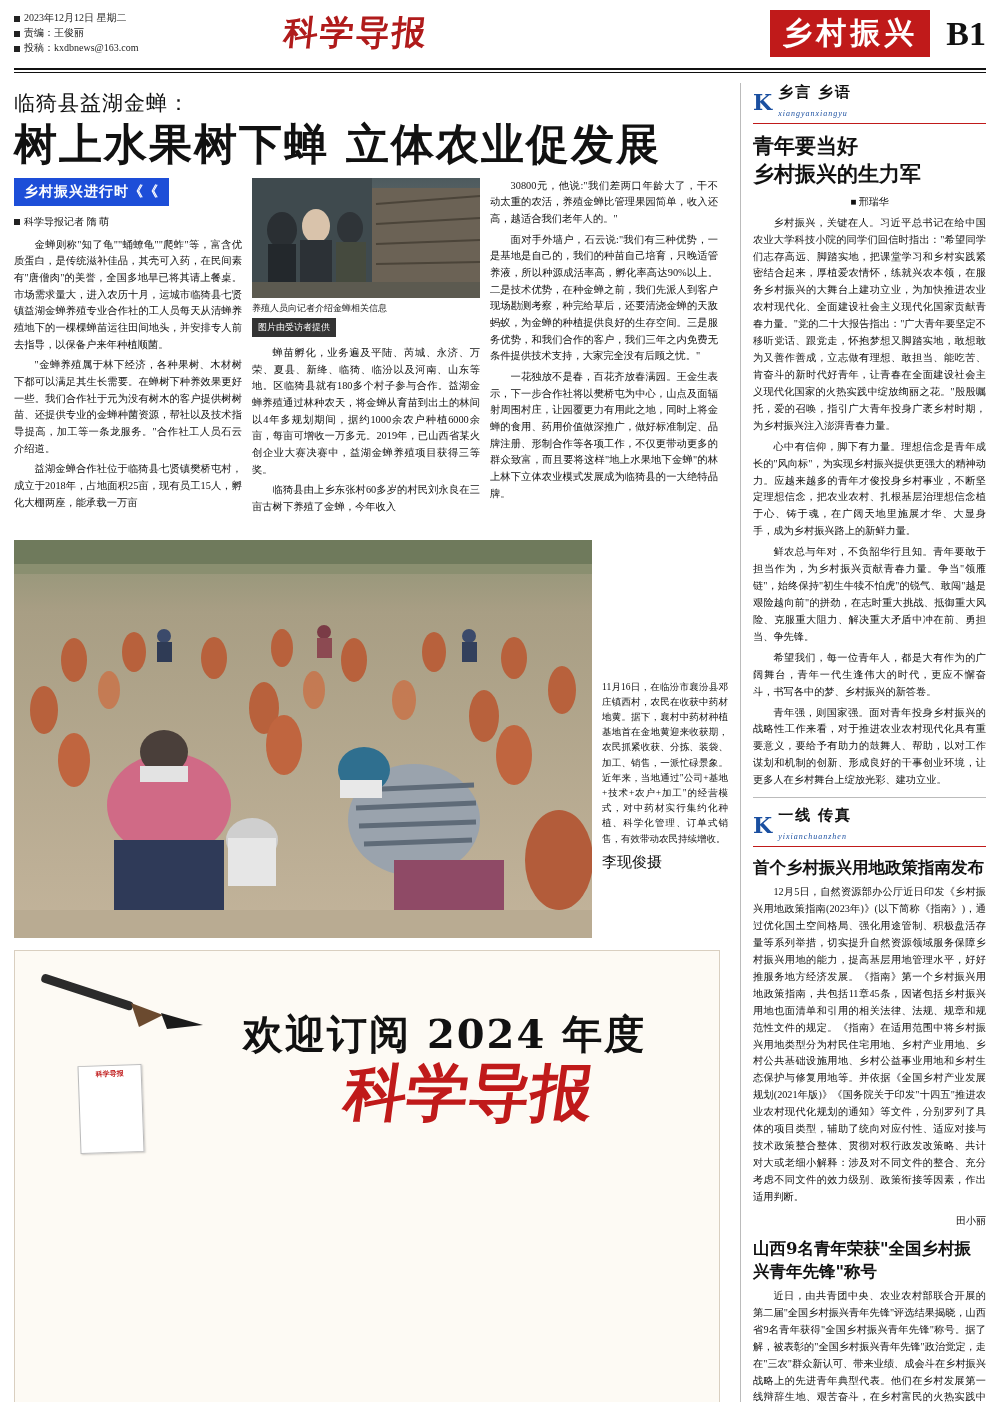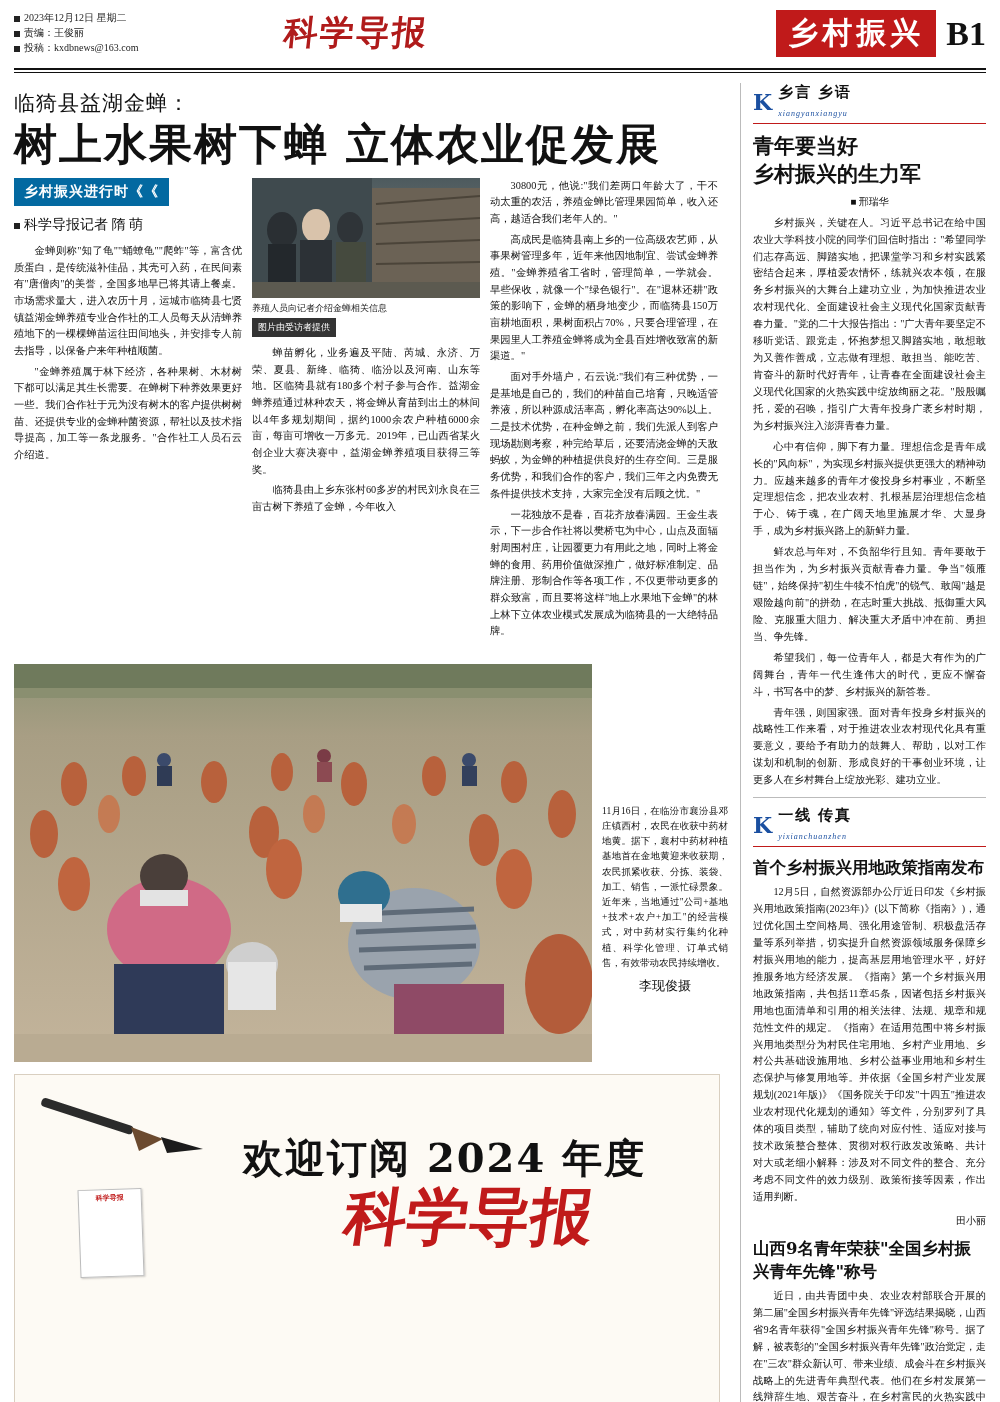--- a/index.html
+++ b/index.html
@@ -6,53 +6,53 @@
   body{width:1000px;height:1402px;font-family:"Liberation Serif",serif;color:#111;position:relative;overflow:hidden;}
   .page{width:1000px;height:1402px;position:relative;box-sizing:border-box;padding:0 14px;}
 
   
   .masthead{display:flex;align-items:flex-start;justify-content:space-between;padding-top:10px;height:56px;}
   .mh-left{font-size:10px;line-height:15px;color:#222;width:250px;}
   .mh-left div{white-space:nowrap;}
   .mh-left .bar{display:inline-block;width:6px;height:6px;background:#222;margin-right:4px;vertical-align:middle;}
   .mh-center{flex:1;text-align:left;padding-left:20px;}
   .kxdb-logo{font-family:"DejaVu Serif",serif;font-size:34px;font-weight:700;color:#b01b1b;letter-spacing:2px;display:inline-block;transform:skewX(-6deg);}
-  .mh-right{display:flex;align-items:center;gap:10px;}
+  .mh-right{display:flex;align-items:center;gap:16px;}
   .xczx{background:#c01a1a;color:#fff;font-size:30px;font-weight:700;padding:3px 12px;letter-spacing:4px;font-family:"DejaVu Serif",serif;}
   .b1{font-size:34px;font-weight:700;font-family:"Liberation Serif",serif;}
   .mh-rule{border-bottom:2px solid #111;margin-top:2px;}
   .mh-rule2{border-bottom:1px solid #111;margin-top:2px;}
 
   
   .content{display:flex;gap:12px;margin-top:10px;}
   .left-col{width:716px;}
   .right-col{width:242px;border-left:1px solid #bbb;padding-left:12px;}
 
   .kicker{font-size:21px;margin:6px 0 2px 0;letter-spacing:1px;}
   .headline{font-size:43px;font-weight:700;letter-spacing:2px;line-height:1.18;margin:2px 0 8px 0;font-family:"DejaVu Serif",serif;}
 
   
   .art3{display:flex;gap:10px;}
   .col{width:228px;font-size:10.3px;line-height:1.62;text-align:justify;}
   .col p{margin:0 0 4px 0;text-indent:2em;}
-  .badge{display:inline-block;background:#0369a1;color:#fff;font-size:14px;font-weight:700;padding:3px 10px;letter-spacing:1px;}
+  .badge{display:inline-block;background:#1d4ed8;color:#fff;font-size:14px;font-weight:700;padding:3px 10px;letter-spacing:1px;}
   .badge-wrap{margin-bottom:8px;}
-  .byline{font-size:14px;margin:6px 0 6px 0;}
+  .byline{font-size:10px;margin:6px 0 6px 0;}
   .byline .sq{display:inline-block;width:6px;height:6px;background:#222;margin-right:4px;}
   .photo-greenhouse{width:228px;height:120px;background:linear-gradient(#2b3a44,#6e7b74);position:relative;overflow:hidden;}
   .cap{font-size:9px;line-height:1.4;color:#222;margin-top:4px;}
   .cap-box{display:inline-block;background:#333;color:#fff;font-size:9px;padding:2px 6px;margin-top:4px;}
 
   
   .bigphoto{margin-top:10px;width:578px;height:398px;position:relative;overflow:hidden;background:#b6a894;}
   .photo-row{display:flex;gap:10px;margin-top:10px;}
   .photo-side{width:126px;}
   .side-title{font-size:19px;line-height:1.5;letter-spacing:1px;margin-top:150px;}
   .side-cap{font-size:9.5px;line-height:1.6;text-align:justify;margin-top:150px;}
-  .side-sign{font-size:13px;text-align:center;margin-top:6px;}
+  .side-sign{font-size:15px;text-align:left;margin-top:6px;}
 
   
   .ad{margin-top:12px;width:704px;height:495px;border:1px solid #d9cfc0;background:#fdfaf4;position:relative;overflow:hidden;}
   .ad-title{position:absolute;left:228px;top:56px;font-size:40px;font-weight:700;letter-spacing:2px;font-family:"DejaVu Serif",serif;}
   .ad-logo{position:absolute;left:330px;top:100px;font-size:62px;font-weight:700;color:#c01a1a;font-family:"DejaVu Serif",serif;transform:skewX(-8deg);}
   .ad-papers{position:absolute;left:16px;top:90px;width:200px;height:180px;}
   .mini-paper{position:absolute;width:62px;height:86px;background:#fff;border:1px solid #bbb;box-shadow:1px 1px 2px rgba(0,0,0,.2);font-size:4px;overflow:hidden;}
   .mini-paper .mp-h{color:#c01a1a;font-weight:700;font-size:7px;text-align:center;margin-top:3px;}
 
   
@@ -99,20 +99,21 @@
 
       <div class="art3">
 
         <div class="col">
           <div class="badge-wrap">
             <span class="badge">乡村振兴进行时《《</span>
           </div>
           <div class="byline"><span class="sq"></span><span>科学导报记者 隋 萌</span></div>
           <p>金蝉则称"知了龟""蛹蟟龟""爬蚱"等，富含优质蛋白，是传统滋补佳品，其壳可入药，在民间素有"唐僧肉"的美誉，全国多地早已将其请上餐桌。市场需求量大，进入农历十月，运城市临猗县七贤镇益湖金蝉养殖专业合作社的工人员每天从清蝉养殖地下的一棵棵蝉苗运往田间地头，并安排专人前去指导，以保备户来年种植顺菌。</p>
           <p>"金蝉养殖属于林下经济，各种果树、木材树下都可以满足其生长需要。在蝉树下种养效果更好一些。我们合作社于元为没有树木的客户提供树树苗、还提供专业的金蝉种菌资源，帮社以及技术指导提高，加工等一条龙服务。"合作社工人员石云介绍道。</p>
+          <p>益湖金蝉合作社位于临猗县七贤镇樊桥屯村，成立于2018年，占地面积25亩，现有员工15人，孵化大棚两座，能承载一万亩</p>
         </div>
 
         <div class="col">
           <div class="photo-greenhouse">
             <svg width="228" height="120" viewBox="0 0 228 120">
               <defs>
                 <linearGradient id="gh" x1="0" y1="0" x2="0" y2="1">
                   <stop offset="0" stop-color="#4d5a5e"></stop>
                     <stop offset="1" stop-color="#8d8f84"></stop>
                 </linearGradient>
@@ -137,21 +138,20 @@
             </svg>
           </div>
           <div class="cap">养殖人员向记者介绍金蝉相关信息</div>
           <div><span class="cap-box">图片由受访者提供</span></div>
           <p style="margin-top:8px">蝉苗孵化，业务遍及平陆、芮城、永济、万荣、夏县、新绛、临猗、临汾以及河南、山东等地。区临猗县就有180多个村子参与合作。益湖金蝉养殖通过林种农天，将金蝉从育苗到出土的林间以4年多规划期间，据约1000余农户种植6000余亩，每亩可增收一万多元。2019年，已山西省某火创企业大赛决赛中，益湖金蝉养殖项目获得三等奖。</p>
           <p>临猗县由上乡东张村60多岁的村民刘永良在三亩古树下养殖了金蝉，今年收入</p>
         </div>
 
         <div class="col">
           <p>30800元，他说:"我们差两口年龄大了，干不动太重的农活，养殖金蝉比管理果园简单，收入还高，越适合我们老年人的。"</p>
-          <p>高成民是临猗县南上乡的一位高级农艺师，从事果树管理多年，近年来他因地制宜、尝试金蝉养殖。"金蝉养殖省工省时，管理简单，一学就会。早些保收，就像一个"绿色银行"。在"退林还耕"政策的影响下，金蝉的栖身地变少，而临猗县150万亩耕地面积，果树面积占70%，只要合理管理，在果园里人工养殖金蝉将成为全县百姓增收致富的新渠道。"</p>
           <p>面对手外墙户，石云说:"我们有三种优势，一是基地是自己的，我们的种苗自己培育，只晚适管养液，所以种源成活率高，孵化率高达90%以上。二是技术优势，在种金蝉之前，我们先派人到客户现场勘测考察，种完给草后，还要清浇金蝉的天敌蚂蚁，为金蝉的种植提供良好的生存空间。三是服务优势，和我们合作的客户，我们三年之内免费无条件提供技术支持，大家完全没有后顾之忧。"</p>
           <p>一花独放不是春，百花齐放春满园。王金生表示，下一步合作社将以樊桥屯为中心，山点及面辐射周围村庄，让园覆更力有用此之地，同时上将金蝉的食用、药用价值做深推广，做好标准制定、品牌注册、形制合作等各项工作，不仅更带动更多的群众致富，而且要将这样"地上水果地下金蝉"的林上林下立体农业模式发展成为临猗县的一大绝特品牌。</p>
         </div>
       </div>
 
       <div class="photo-row">
         <div class="bigphoto">
           <svg width="578" height="398" viewBox="0 0 578 398">
             <defs>
               <linearGradient id="grd" x1="0" y1="0" x2="0" y2="1">

